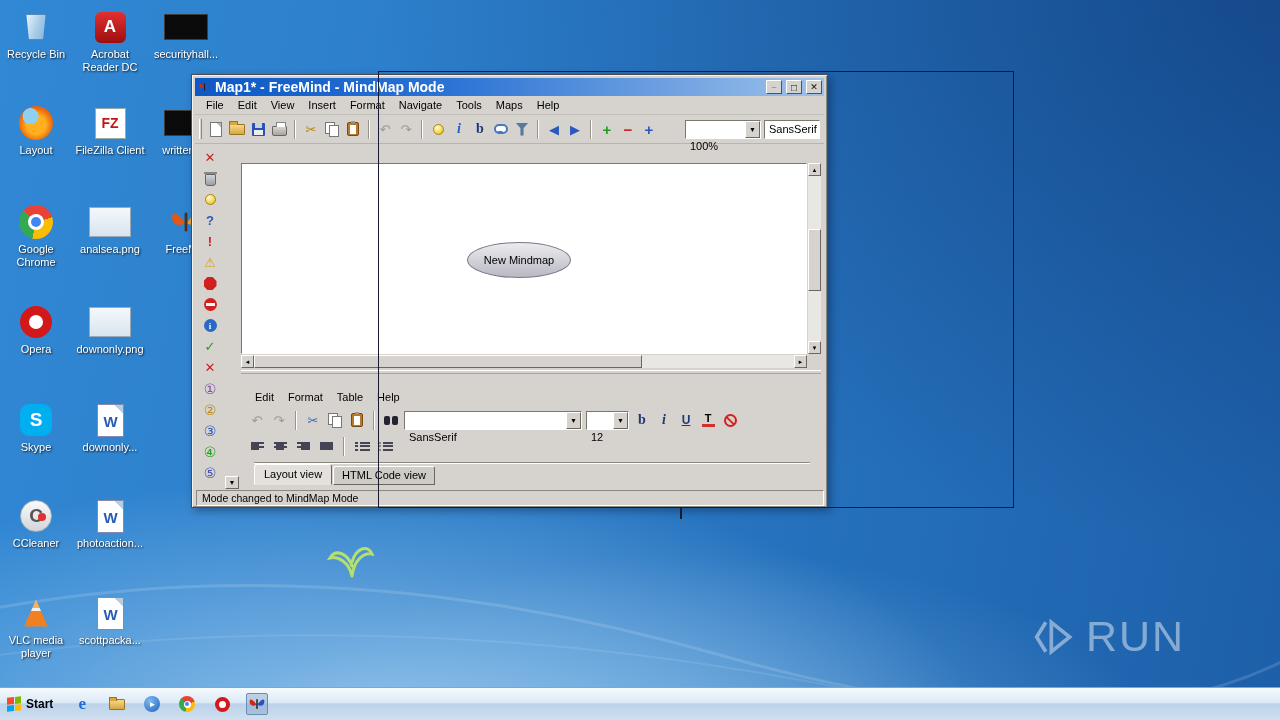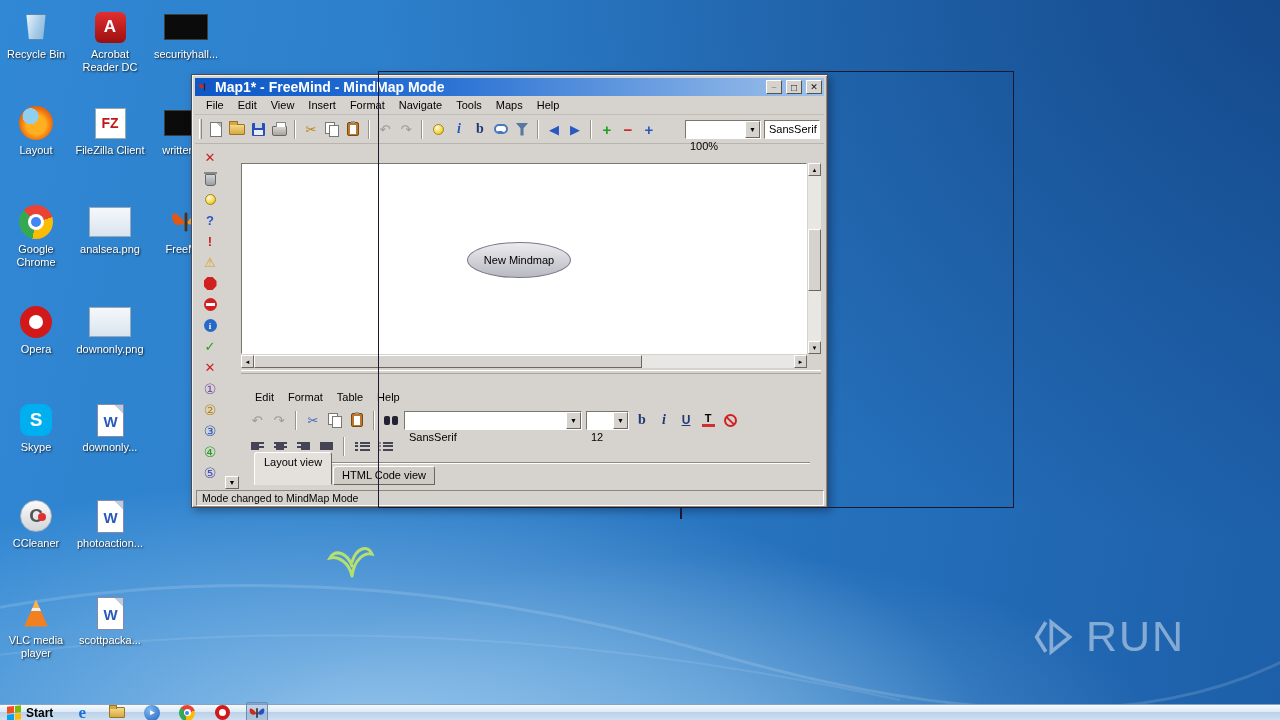--- a/index.html
+++ b/index.html
@@ -135,34 +135,34 @@
   .g-lft::after{content:"◄"}.g-rgt::after{content:"►"}
 
   .splitter{position:absolute;left:49px;top:295px;width:580px;height:4px;background:#d6d3ce;border-top:1px solid #fff;border-bottom:1px solid #a8a49e}
 
   .note-menubar{position:absolute;left:56px;top:314px;height:16px;display:flex;align-items:center}
   .note-tb1{position:absolute;left:56px;top:333px;height:24px;display:flex;align-items:center;gap:4px}
   .note-tb2{position:absolute;left:56px;top:360px;height:22px;display:flex;align-items:center;gap:5px}
   .note-div{position:absolute;left:62px;top:387px;width:556px;height:2px;border-top:1px solid #8a8880;border-bottom:1px solid #fff}
   .note-tabs{position:absolute;left:62px;top:391px;height:19px;display:flex;align-items:flex-end;gap:1px}
   .ntab{padding:2px 8px 3px;background:#cfccc6;border:1px solid;border-color:#fff #6a675f #6a675f #fff;border-radius:3px 3px 0 0;font-size:11px}
-  .ntab.active{background:#e4e1dc;padding:3px 9px 16px;border-bottom-color:#e4e1dc}
+  .ntab.active{background:#e4e1dc;padding:3px 9px 4px;border-bottom-color:#e4e1dc}
 
   .status{position:absolute;left:4px;top:415px;width:628px;height:16px;border:1px solid;border-color:#8a8880 #fff #fff #8a8880;padding:1px 5px;font-size:10.5px;color:#000;background:#d6d3ce}
 
   
   #marquee{position:absolute;left:378px;top:71px;width:636px;height:437px;border:1.5px solid #191930;z-index:50;pointer-events:none}
   #marquee-tick{position:absolute;left:680px;top:508px;width:2px;height:11px;background:#191930;z-index:50}
 
   
   #watermark{position:absolute;left:1032px;top:612px;display:flex;align-items:center;gap:8px;color:rgba(226,236,247,.52);
     font-size:43px;letter-spacing:2px;z-index:2;font-weight:500}
 
   
-  #taskbar{position:absolute;left:0;bottom:0;width:1280px;height:16px;z-index:100;display:flex;align-items:center;
+  #taskbar{position:absolute;left:0;bottom:0;width:1280px;height:33px;z-index:100;display:flex;align-items:center;
     background:linear-gradient(#f5fafe,#dceaf6 45%,#bcd2ea 50%,#cfe0f0);border-top:1px solid #85a5c5}
   .start{display:flex;align-items:center;gap:5px;height:100%;padding:0 10px 0 7px;font-weight:bold;font-size:12px;color:#000}
   .flag{width:14px;height:14px;display:grid;grid-template-columns:1fr 1fr;grid-template-rows:1fr 1fr;gap:1px;transform:skewY(-6deg)}
   .flag i:nth-child(1){background:#f25022}.flag i:nth-child(2){background:#7fba00}
   .flag i:nth-child(3){background:#00a4ef}.flag i:nth-child(4){background:#ffb900}
   .ql{display:flex;align-items:center;gap:13px;margin-left:8px}
   .qli{width:22px;height:22px;display:flex;align-items:center;justify-content:center}
   .qli.active{background:rgba(110,145,190,.35);border:1px solid #6b8db0;border-radius:2px}
   .i-ie{width:17px;height:17px;display:flex;align-items:center;justify-content:center;color:#1a6fd4;font-weight:bold;font-size:17px;font-family:"Liberation Serif",serif}
   .i-ie::after{content:"e"}

